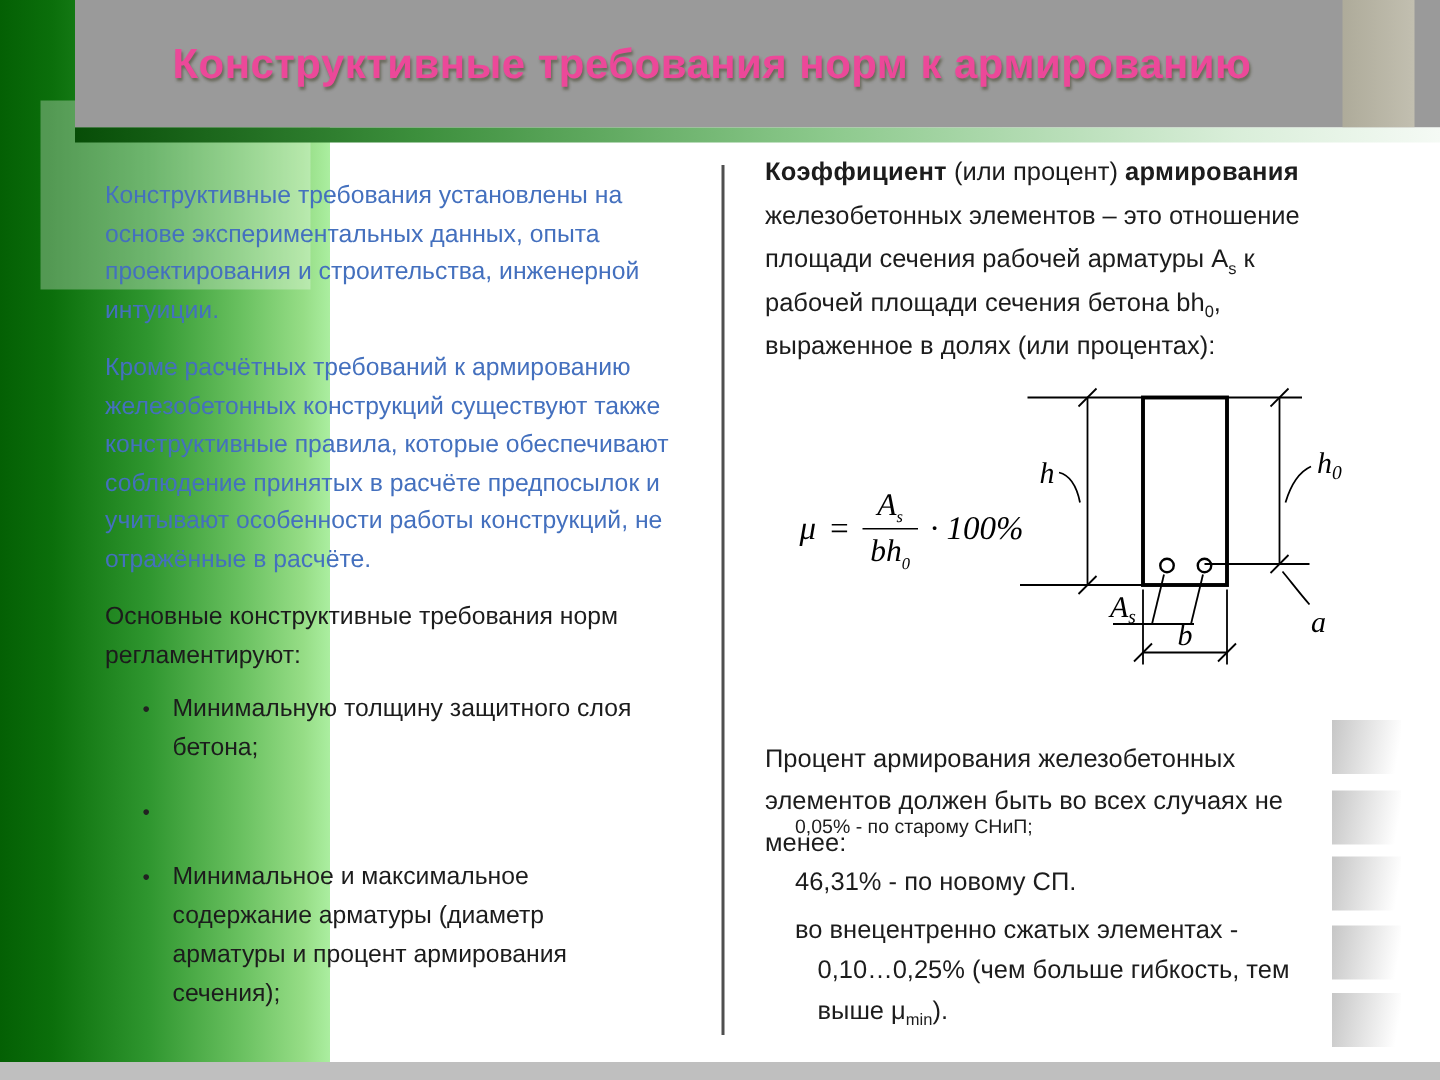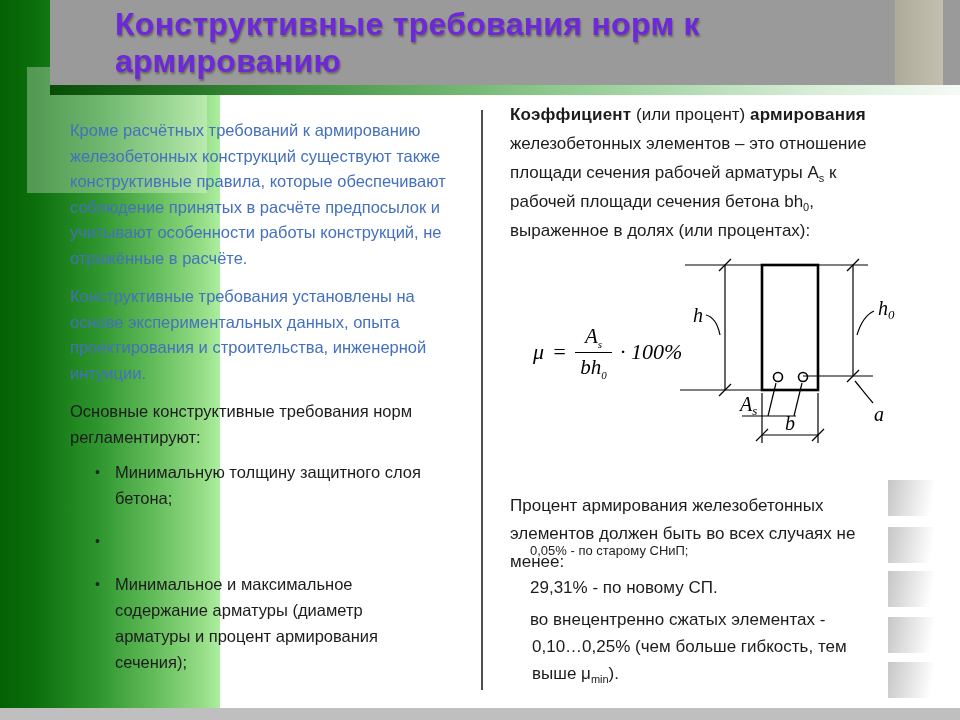--- a/index.html
+++ b/index.html
@@ -10,21 +10,21 @@
   .green-strip{position:absolute;left:0;top:0;width:220px;height:708px;
     background:linear-gradient(to right,#046004 0%,#0b6f0b 16%,#2f962f 45%,#67bf5e 72%,#96dd86 92%,#abeea0 100%);}
   .green-overlay{position:absolute;left:27px;top:67px;width:180px;height:126px;
     background:rgba(255,255,255,0.30);}
   .header{position:absolute;left:50px;top:0;width:910px;height:85px;background:#9a9a9a;}
   .header-accent{position:absolute;left:845px;top:0;width:48px;height:85px;
     background:linear-gradient(to right,#aeab9a,#c2bfb0);}
   .header-band{position:absolute;left:50px;top:85px;width:910px;height:10px;
     background:linear-gradient(to right,#074d07,#3c8f3c 25%,#8cc98c 55%,#d9eed9 85%,#f5faf5 100%);}
   .title{position:absolute;left:115px;top:0;width:800px;height:85px;display:flex;align-items:center;
-    font-size:32px;font-weight:bold;letter-spacing:.3px;color:#6d28d9;
+    font-size:28px;font-weight:bold;letter-spacing:.3px;color:#ec4899;
     text-shadow:1px 2px 2px rgba(45,45,10,.45);}
   .bottom-bar{position:absolute;left:0;top:708px;width:960px;height:12px;background:#bfbfbf;}
   .divider{position:absolute;left:481px;top:110px;width:2px;height:580px;background:#4f4f4f;}
   .sq{position:absolute;left:888px;width:46px;height:36px;
     background:linear-gradient(100deg,#c6c6c6,#ffffff 92%);}
 
   
   .left-col{position:absolute;left:70px;top:118px;width:380px;font-size:16.5px;line-height:25.5px;}
   .left-col p{margin:0 0 13px 0;}
   .blue{color:#4470be;}
@@ -34,21 +34,21 @@
   .bullet-text{width:310px;}
 
   
   .r-p1{position:absolute;left:510px;top:100px;width:385px;font-size:17px;line-height:29px;}
   .r-p1 b{letter-spacing:.2px;}
   sub{font-size:11px;line-height:0;}
   .r-p2{position:absolute;left:510px;top:460px;width:375px;font-size:17px;line-height:28px;margin-top:32px;}
   .r-item1{position:absolute;left:530px;top:543px;font-size:13px;}
   .r-item2{position:absolute;left:530px;top:578px;font-size:17px;}
   .r-note{position:absolute;left:530px;top:606px;width:380px;font-size:17px;line-height:27px;}
-  .r-note .cont{margin-left:2px;width:330px;}
+  .r-note .cont{margin-left:15px;width:330px;}
 
   
   .formula{position:absolute;left:533px;top:324px;display:flex;align-items:center;
     font-family:"Liberation Serif",serif;font-style:italic;font-size:22px;color:#000;}
   .frac{display:inline-block;text-align:center;margin:0 8px;font-size:21px;}
   .frac .num{display:block;padding:0 10px 3px;border-bottom:1.6px solid #000;}
   .frac .den{display:block;padding-top:2px;}
   .frac sub,.formula sub{font-style:italic;}
   .f-eq{margin-left:8px;}
 
@@ -72,22 +72,22 @@
   <div class="bottom-bar"></div>
   <div class="divider"></div>
 
   <div class="sq" style="top:480px"></div>
   <div class="sq" style="top:527px"></div>
   <div class="sq" style="top:571px"></div>
   <div class="sq" style="top:617px"></div>
   <div class="sq" style="top:662px"></div>
 
   <div class="left-col">
+    <p class="blue">Конструктивные требования установлены на основе экспериментальных данных, опыта проектирования и строительства, инженерной интуиции.</p>
     <p class="blue">Кроме расчётных требований к армированию железобетонных конструкций существуют также конструктивные правила, которые обеспечивают соблюдение принятых в расчёте предпосылок и учитывают особенности работы конструкций, не отражённые в расчёте.</p>
-    <p class="blue">Конструктивные требования установлены на основе экспериментальных данных, опыта проектирования и строительства, инженерной интуиции.</p>
     <p class="p3">Основные конструктивные требования норм регламентируют:</p>
 
     <div class="bullet-item">
       <span class="bullet-dot">•</span>
       <span class="bullet-text">Минимальную толщину защитного слоя бетона;</span>
     </div>
     <div class="bullet-item">
       <span class="bullet-dot">•</span>
     </div>
     <div class="bullet-item">
@@ -150,19 +150,19 @@
 
     <text class="dg-label" x="25" y="69"><tspan>h</tspan></text>
     <text class="dg-label" x="210" y="62"><tspan>h</tspan><tspan class="dg-sub" dy="4">0</tspan></text>
     <text class="dg-label" x="72" y="158"><tspan>A</tspan><tspan class="dg-sub" dy="4">s</tspan></text>
     <text class="dg-label" x="206" y="168"><tspan>a</tspan></text>
     <text class="dg-label" x="117" y="177"><tspan>b</tspan></text>
   </svg>
 
   <div class="r-p2">Процент армирования железобетонных элементов должен быть во всех случаях не менее:</div>
   <div class="r-item1">0,05% - по старому СНиП;</div>
-  <div class="r-item2">29,31% - по новому СП.</div>
+  <div class="r-item2">46,31% - по новому СП.</div>
   <div class="r-note">
     <div>во внецентренно сжатых элементах -</div>
     <div class="cont"><span>0,10…0,25% (чем больше гибкость, тем выше μ</span><sub>min</sub><span>).</span></div>
   </div>
 
 </div>
 
 </body></html>

